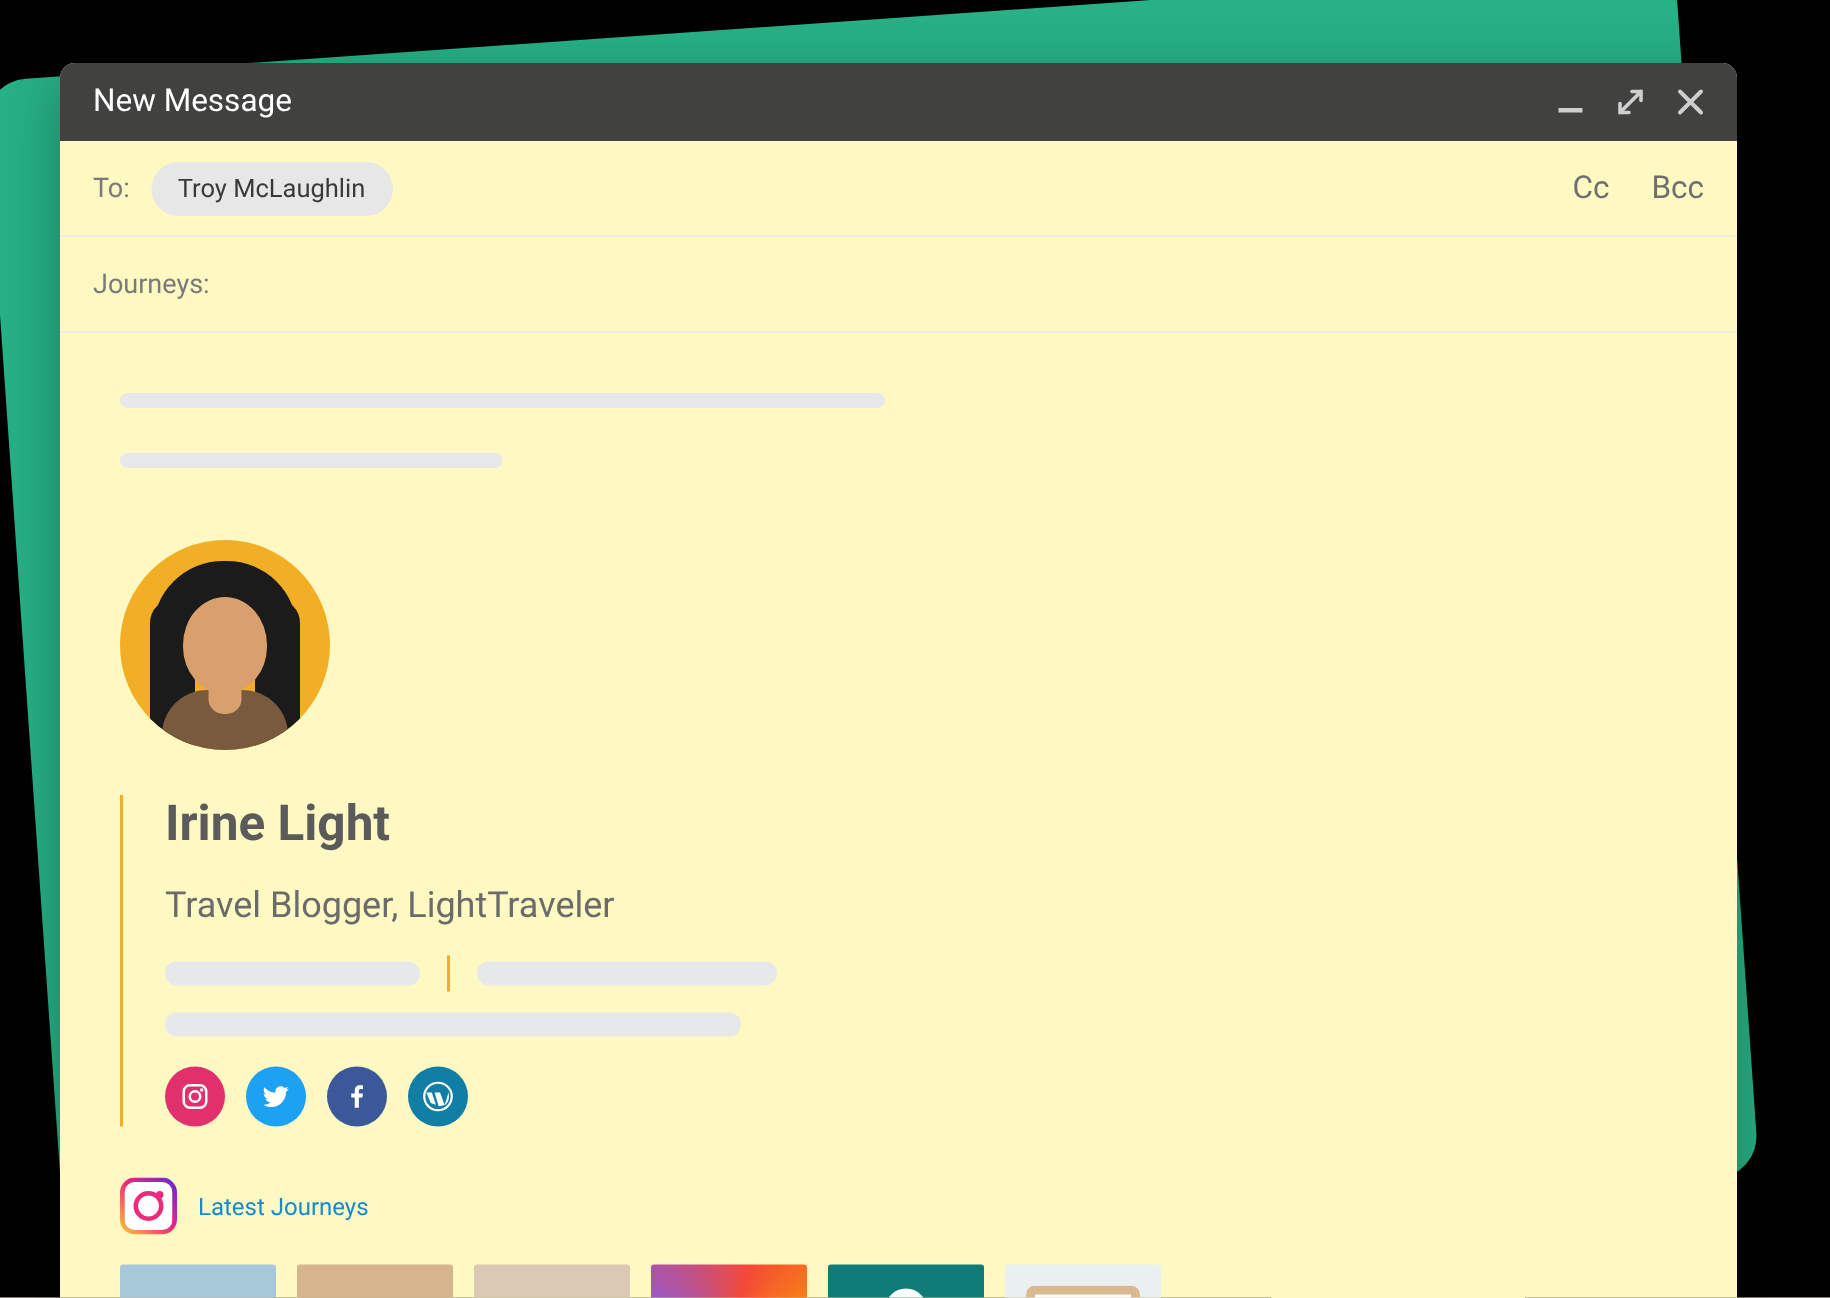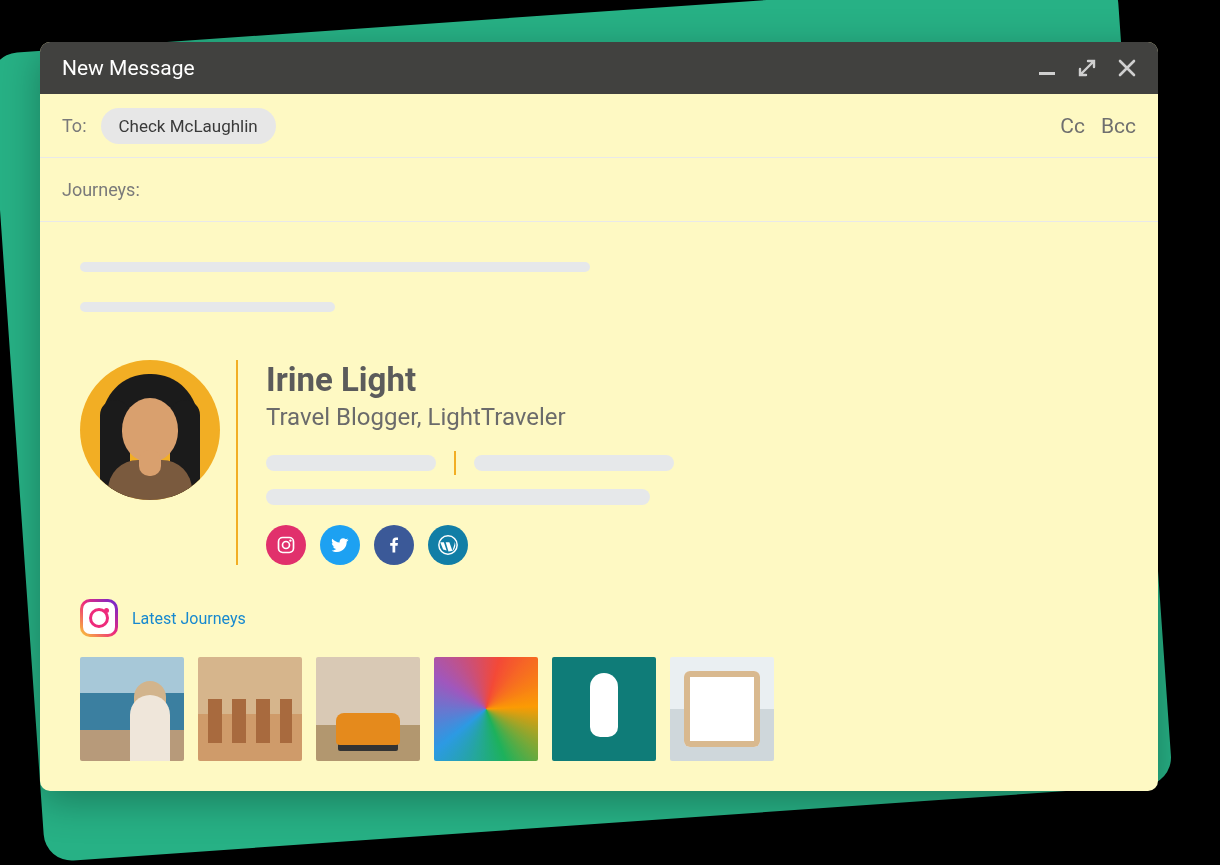--- a/index.html
+++ b/index.html
@@ -67,21 +67,21 @@
     .chip {
       background: #e7e7e7;
       color: #3a3a3a;
       border-radius: 20px;
       padding: 8px 18px;
       font-size: 17px;
     }
     .cc-bcc {
       margin-left: auto;
       display: flex;
-      gap: 16px;
+      gap: 28px;
       color: #6f6f6f;
       font-size: 21px;
     }
     .subject-text {
       color: #222;
       font-size: 19px;
     }
 
     .body-area {
       padding: 40px 40px 30px 40px;
@@ -90,21 +90,22 @@
       height: 10px;
       background: #e6e8ea;
       border-radius: 6px;
       margin-bottom: 30px;
     }
     .pl1 { width: 510px; }
     .pl2 { width: 255px; margin-bottom: 48px; }
 
     .signature {
       display: flex;
-      gap: 16px;
+      gap: 30px;
+      flex-direction: column;
     }
     .avatar {
       width: 140px;
       height: 140px;
       border-radius: 50%;
       flex-shrink: 0;
       background: #f2ae24;
       position: relative;
       overflow: hidden;
     }
@@ -133,21 +134,21 @@
       padding-left: 28px;
     }
     .sig-name {
       font-size: 33px;
       font-weight: 700;
       color: #5b5b5b;
     }
     .sig-title {
       font-size: 24px;
       color: #6b6b6b;
-      margin-top: 4px;
+      margin-top: 20px;
       margin-bottom: 20px;
     }
     .detail-row {
       display:flex; gap: 18px; align-items:center; margin-bottom: 14px;
     }
     .detail-pill {
       height: 16px; background:#e6e8ea; border-radius:10px;
     }
     .dp1 { width: 170px; }
     .vline { width:2px; height:24px; background:#f2ae24; }
@@ -233,21 +234,21 @@
       <span class="titlebar-btn">
         <svg width="18" height="18" viewBox="0 0 18 18" stroke="#cfcfcf" stroke-width="2.6" stroke-linecap="round">
             <path d="M2 2 L16 16 M16 2 L2 16"></path>
           </svg>
       </span>
     </div>
   </div>
 
   <div class="row">
     <span class="row-label">To:</span>
-    <span class="chip">Check McLaughlin</span>
+    <span class="chip">Troy McLaughlin</span>
     <span class="cc-bcc">
       <span>Cc</span>
       <span>Bcc</span>
     </span>
   </div>
 
   <div class="row">
     <span class="row-label">Journeys:</span>
   </div>
 

